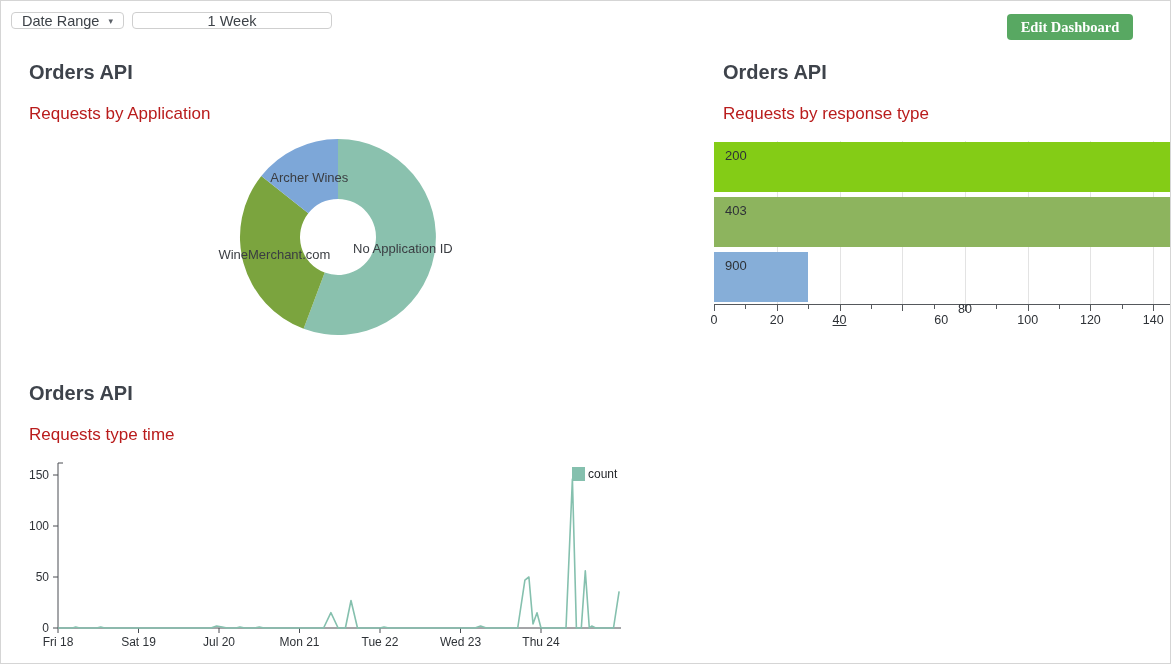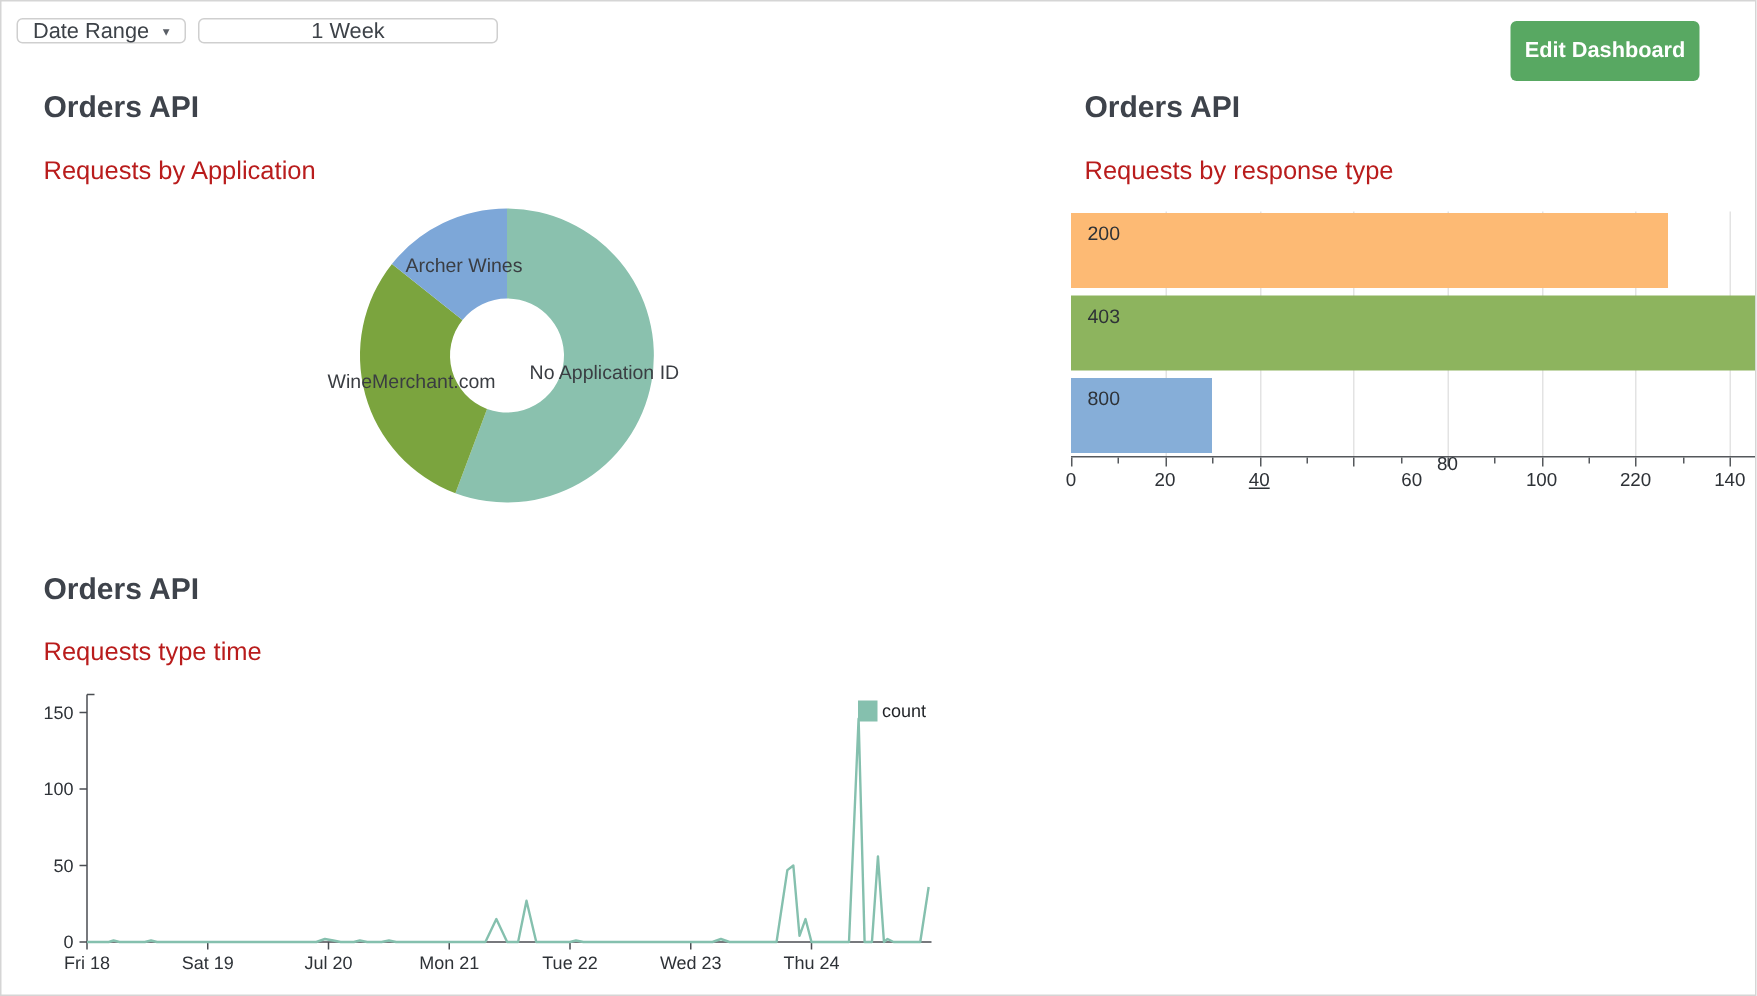--- a/index.html
+++ b/index.html
@@ -15,23 +15,23 @@
   .ctrl {
     position:absolute; top:11px; height:17px;
     background:#fff; border:1px solid #cfcfcf; border-radius:4px;
     font-family:"Liberation Sans", sans-serif;
     font-size:14.5px; color:#3d4248; cursor:pointer;
   }
   .date-range { left:10px; width:113px; display:flex; align-items:center; justify-content:space-between; padding:0 10px; }
   .caret { font-size:9px; color:#5a5f66; }
   .week  { left:131px; width:200px; text-align:center; }
   .edit  {
-    position:absolute; top:13px; left:1006px; width:126px; height:40px;
+    position:absolute; top:13px; left:1006px; width:126px; height:26px;
     border:none; border-radius:4px; font-weight:700; font-size:14.5px; cursor:pointer;
-    font-family:Liberation Sans, sans-serif;
+    font-family:Liberation Serif, serif;
   }
   
   .h1 { position:absolute; font-size:20px; font-weight:600; color:#3e434b; }
   .h2 { position:absolute; font-size:17px; font-weight:400; color:#b91c1c; }
   
   svg { position:absolute; overflow:visible; }
   .donut-label { font-size:13px; fill:#3a3d42; }
   .axis-line   { stroke:#4a4d52; stroke-width:1; fill:none; }
   .tick-line   { stroke:#4a4d52; stroke-width:1; }
   .tick-text   { font-size:12px; fill:#2e3237; }
@@ -68,28 +68,28 @@
 <div class="h1" style="left:722px; top:60px;">Orders API</div>
 <div class="h2" style="left:722px; top:103px;">Requests by response type</div>
 <div id="bar-chart">
     <div class="vgrid" style="left: 62.7px; height: 163px;"></div>
     <div class="vgrid" style="left: 125.5px; height: 163px;"></div>
     <div class="vgrid" style="left: 188.2px; height: 163px;"></div>
     <div class="vgrid" style="left: 251px; height: 163px;"></div>
     <div class="vgrid" style="left: 313.7px; height: 163px;"></div>
     <div class="vgrid" style="left: 376.4px; height: 163px;"></div>
     <div class="vgrid" style="left: 439.2px; height: 163px;"></div>
-    <div class="hbar" style="top: 1px; width: 398px; background: #fdba74;">
+    <div class="hbar" style="top: 1px; width: 458px; background: #84cc16;">
       <span class="bar-label">200</span>
     </div>
     <div class="hbar" style="top: 56px; width: 475px; background: rgb(141, 180, 94);">
       <span class="bar-label">403</span>
     </div>
     <div class="hbar" style="top: 111px; width: 94.1px; background: rgb(134, 174, 216);">
-      <span class="bar-label">800</span>
+      <span class="bar-label">900</span>
     </div>
     <div class="bar-axis" style="top: 163px;"></div>
     <div class="btick" style="left: 0px; top: 164px; height: 6px;"></div>
     <div class="bticklabel" style="left: -15px; top: 172px;">0</div>
     <div class="btick" style="left: 31.4px; top: 164px; height: 4px;"></div>
     <div class="btick" style="left: 62.7px; top: 164px; height: 6px;"></div>
     <div class="bticklabel" style="left: 47.7px; top: 172px;">20</div>
     <div class="btick" style="left: 94.1px; top: 164px; height: 4px;"></div>
     <div class="btick" style="left: 125.5px; top: 164px; height: 6px;"></div>
     <div class="bticklabel" style="left: 110.5px; top: 172px; text-decoration: underline;">40</div>
@@ -97,21 +97,21 @@
     <div class="btick" style="left: 188.2px; top: 164px; height: 6px;"></div>
     <div class="bticklabel" style="left: 173.2px; top: 172px; margin-left: 39px;">60</div>
     <div class="btick" style="left: 219.6px; top: 164px; height: 4px;"></div>
     <div class="btick" style="left: 251px; top: 164px; height: 6px;"></div>
     <div class="bticklabel" style="left: 236px; top: 161px;">80</div>
     <div class="btick" style="left: 282.3px; top: 164px; height: 4px;"></div>
     <div class="btick" style="left: 313.7px; top: 164px; height: 6px;"></div>
     <div class="bticklabel" style="left: 298.7px; top: 172px;">100</div>
     <div class="btick" style="left: 345.1px; top: 164px; height: 4px;"></div>
     <div class="btick" style="left: 376.4px; top: 164px; height: 6px;"></div>
-    <div class="bticklabel" style="left: 361.4px; top: 172px;">220</div>
+    <div class="bticklabel" style="left: 361.4px; top: 172px;">120</div>
     <div class="btick" style="left: 407.8px; top: 164px; height: 4px;"></div>
     <div class="btick" style="left: 439.2px; top: 164px; height: 6px;"></div>
     <div class="bticklabel" style="left: 424.2px; top: 172px;">140</div>
   </div>
 
 <div class="h1" style="left:28px; top:381px;">Orders API</div>
 <div class="h2" style="left:28px; top:424px;">Requests type time</div>
 <svg id="line-svg" style="left:0; top:450px;" width="670" height="214" viewBox="0 450 670 214">
     <line x1="57" y1="462" x2="57" y2="627" class="axis-line"></line>
     <line x1="57" y1="627" x2="620" y2="627" class="axis-line"></line>

